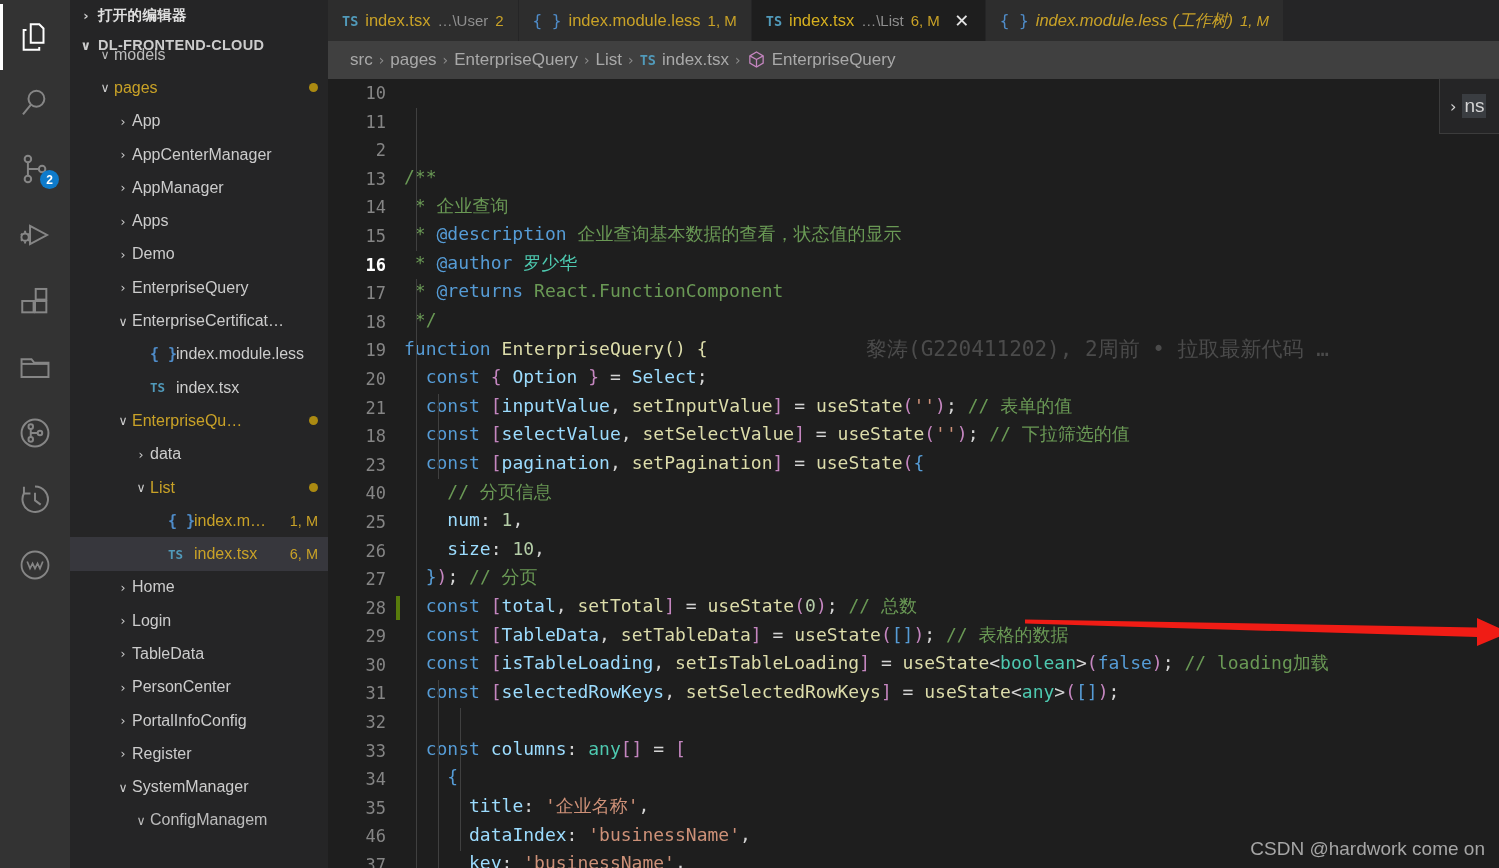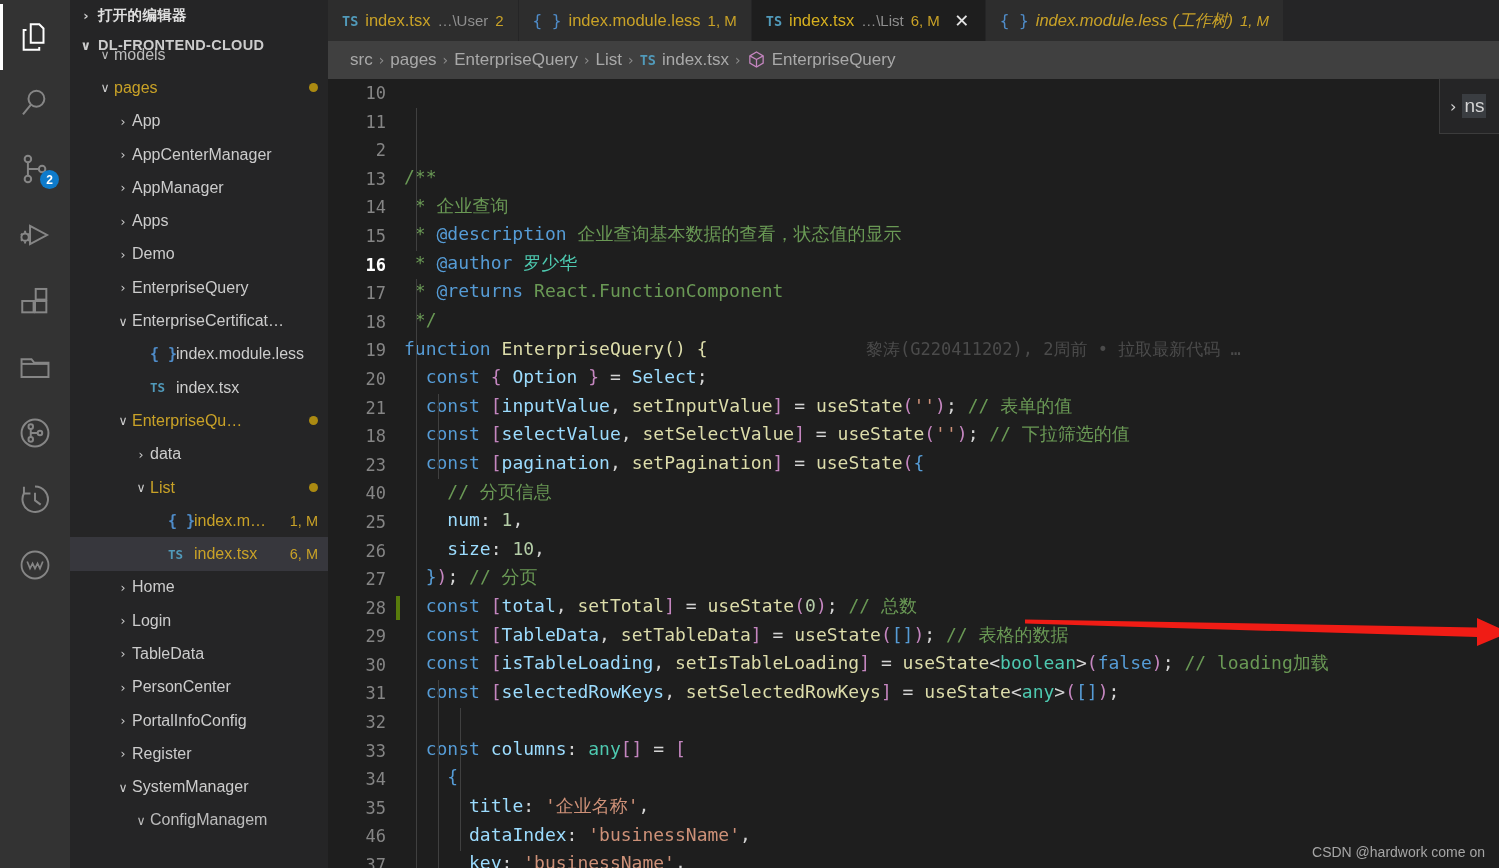--- a/index.html
+++ b/index.html
@@ -128,37 +128,37 @@
   .c-brk{color:#c586c0;}
   .c-brk2{color:#569cd6;}
   .c-brk3{color:#dcdcaa;}
   .c-str{color:#ce9178;}
   .c-num{color:#b5cea8;}
   .c-type{color:#4ec9b0;}
   .c-op{color:#d4d4d4;}
   .c-txt{color:#d4d4d4;}
 
   .blame{
-    position:absolute;color:#4b4b4b;font-size:17px;
+    position:absolute;color:#4b4b4b;font-size:21px;
     font-family:"DejaVu Sans Mono","Liberation Mono",monospace;white-space:pre;
   }
 
   .peek{
     position:absolute;right:0;top:78px;height:56px;width:60px;background:#252526;
     border-left:1px solid #3c3c3c;border-top:1px solid #3c3c3c;border-bottom:1px solid #3c3c3c;
     display:flex;align-items:center;gap:6px;padding-left:10px;box-sizing:border-box;
     color:#cfcfcf;font-size:19px;overflow:hidden;
   }
   .peek .pchev{font-family:"DejaVu Sans",sans-serif;font-size:16px;color:#d4d4d4;}
   .peek .ptxt{background:#3a3d41;color:#d4d4d4;padding:1px 2px;font-size:19px;
               font-family:"Liberation Sans",sans-serif;}
 
   .arrow{position:absolute;left:697px;top:613px;width:484px;height:34px;pointer-events:none;}
   .watermark{
-    position:absolute;right:14px;bottom:8px;color:#a6a6a6;font-size:14px;
+    position:absolute;right:14px;bottom:8px;color:#a6a6a6;font-size:19px;
     font-family:"Liberation Sans",sans-serif;
   }
 </style>
 </head>
 <body>
 
 <div class="app">
 
   <div class="activitybar">
 

